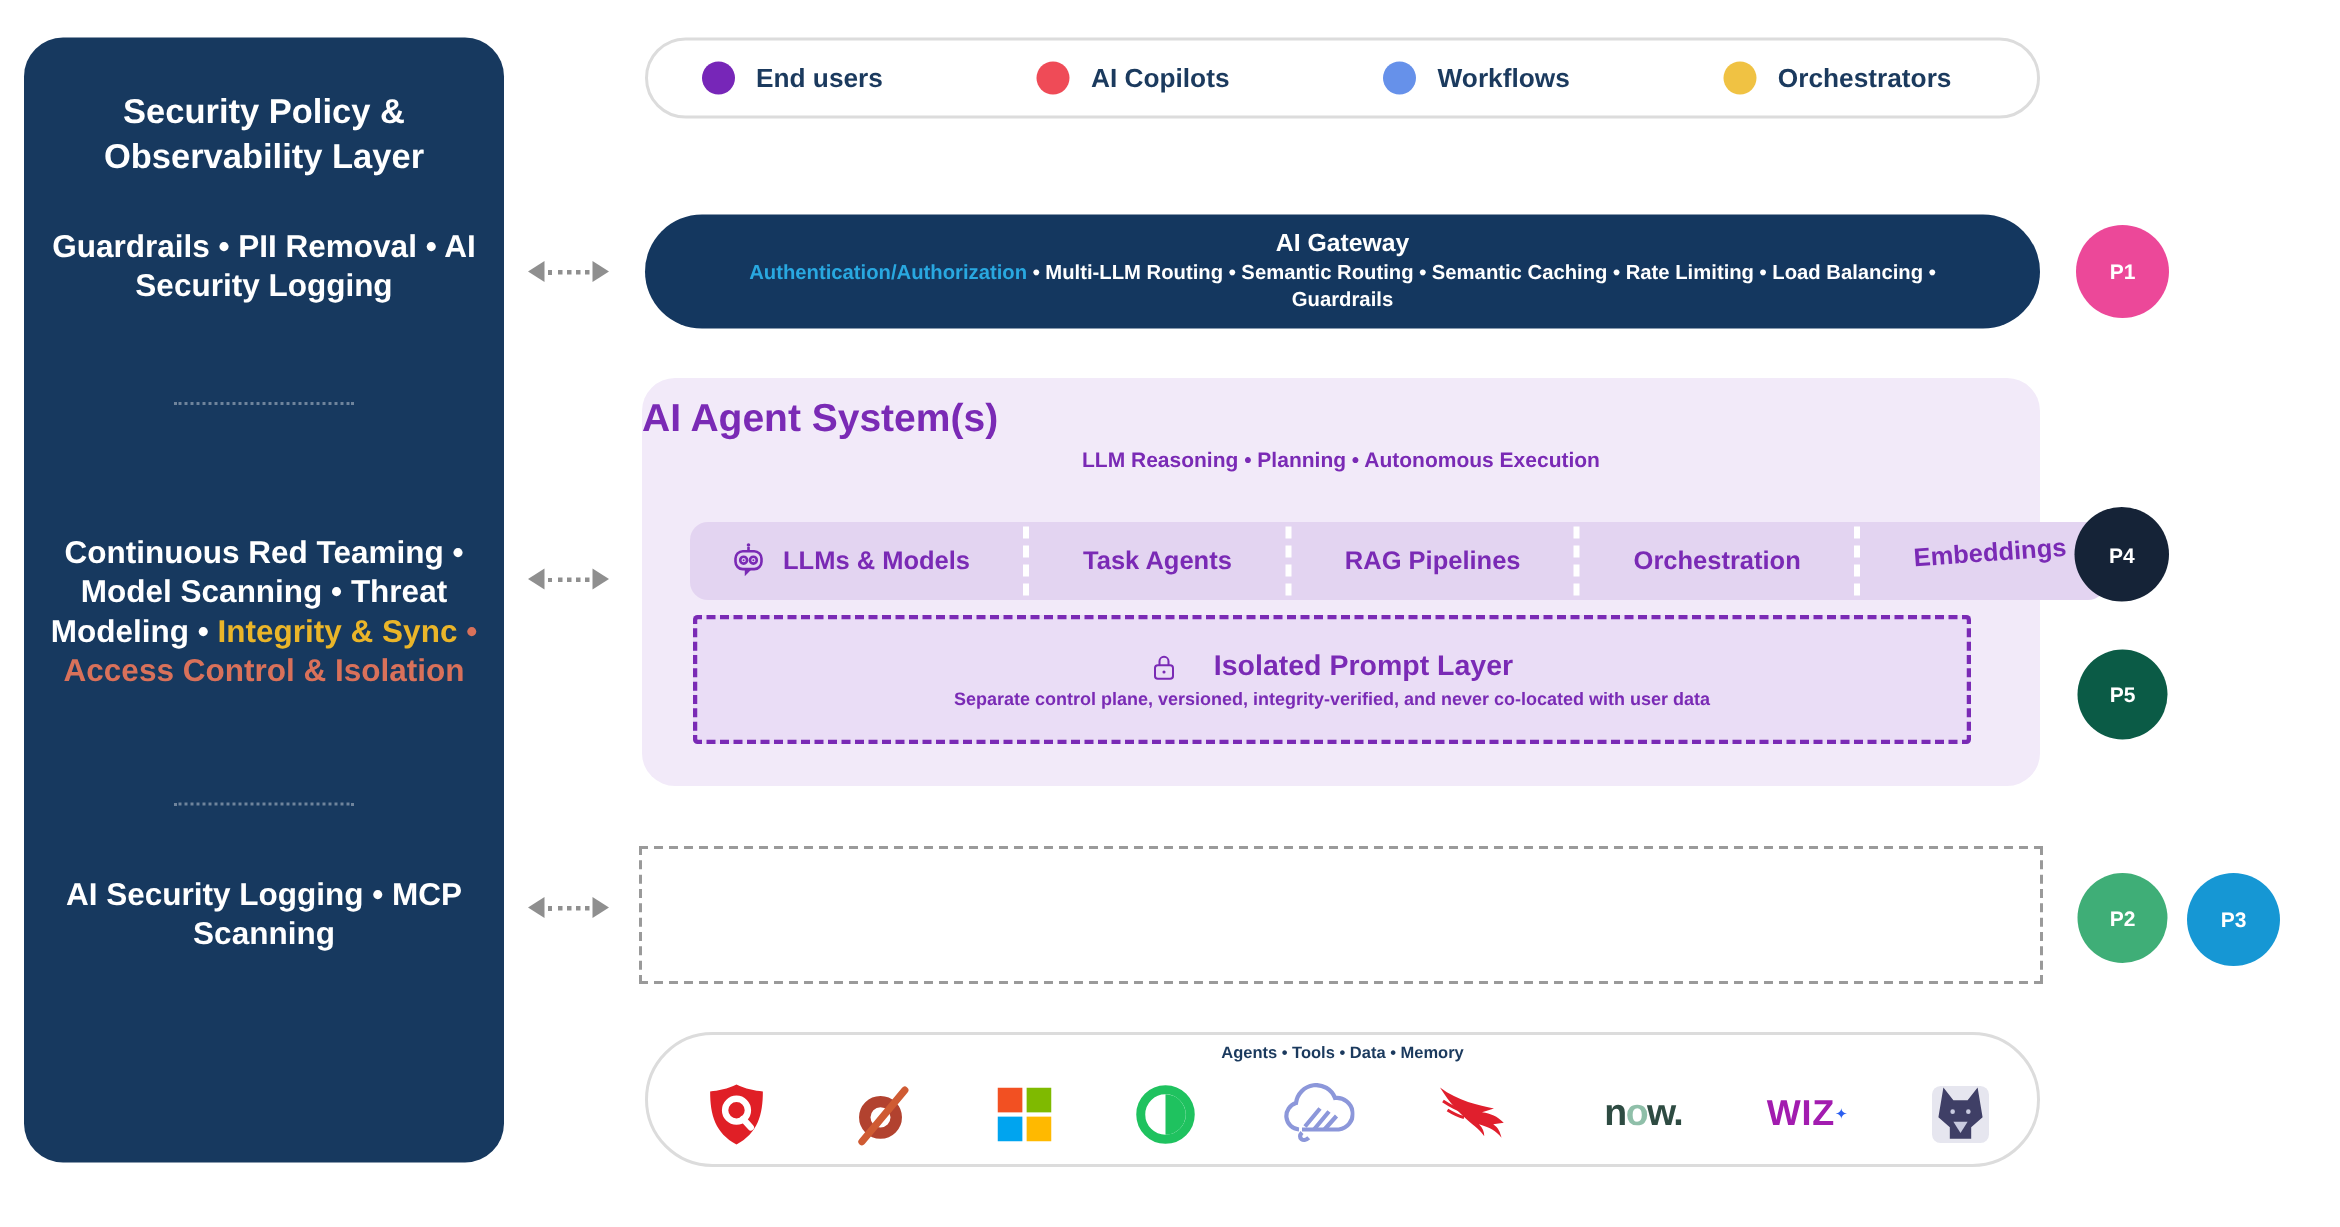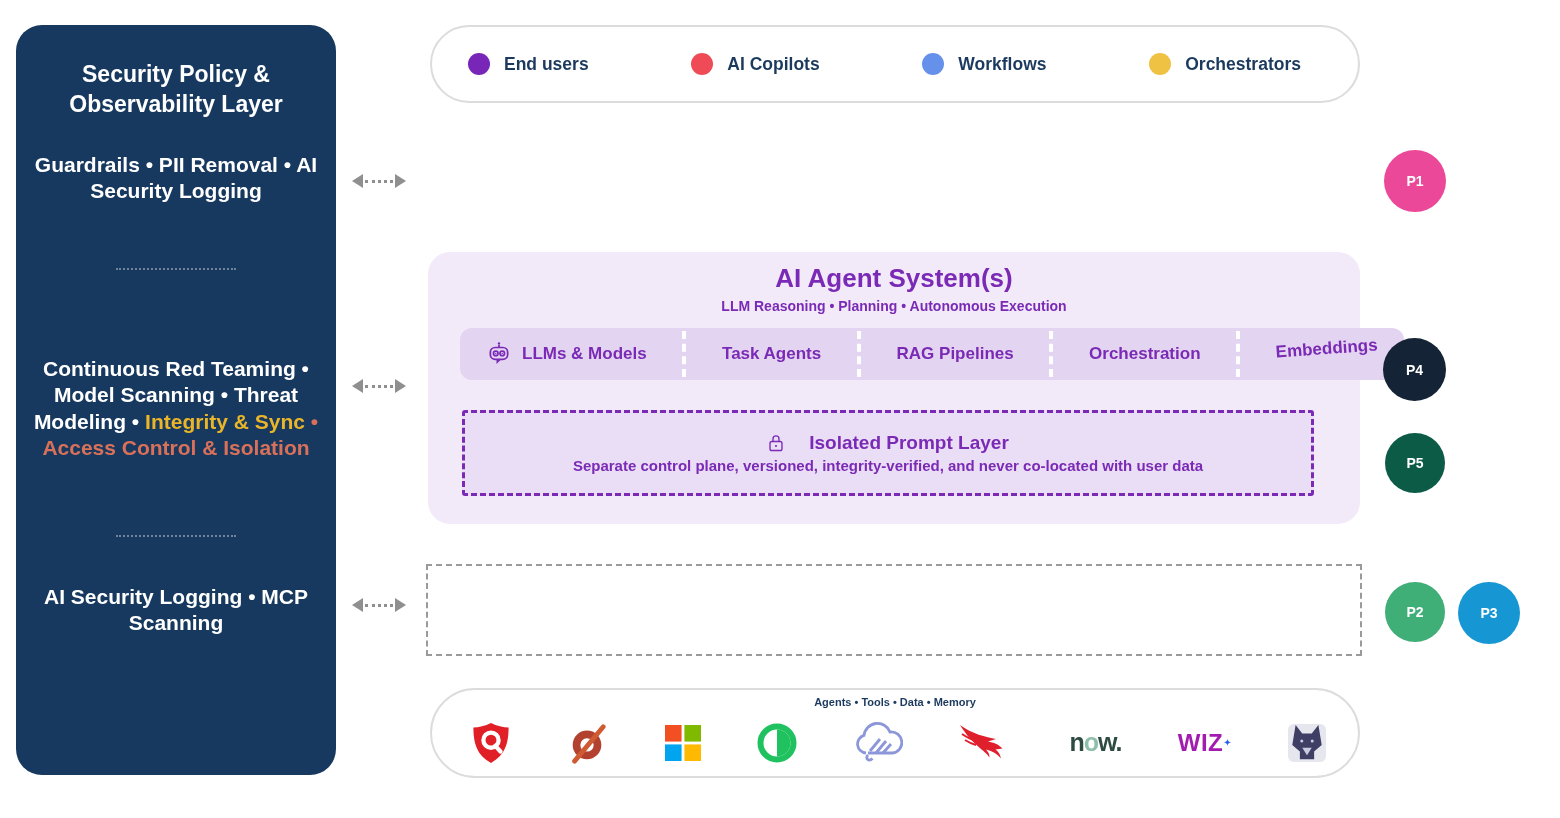--- a/index.html
+++ b/index.html
@@ -25,21 +25,21 @@
   
   .arrow{position:absolute;left:352px;width:54px;height:16px;display:flex;align-items:center;}
   .arrow .head-l{width:0;height:0;border-top:7px solid transparent;border-bottom:7px solid transparent;
                  border-right:11px solid #8f8f8f;}
   .arrow .head-r{width:0;height:0;border-top:7px solid transparent;border-bottom:7px solid transparent;
                  border-left:11px solid #8f8f8f;}
   .arrow .shaft{flex:1;height:0;border-top:3.5px dotted #8f8f8f;margin:0 2px;}
   .arrow1{top:173px;} .arrow2{top:378px;} .arrow3{top:597px;}
 
   
-  .legend-pill{position:absolute;left:430px;top:25px;width:930px;height:78px;
+  .legend-pill{position:absolute;left:430px;top:25px;width:930px;height:54px;
                border:2px solid #dcdcdc;border-radius:40px;background:#fff;
                display:flex;align-items:center;justify-content:space-between;
                padding:0 57px 0 36px;box-sizing:border-box;}
   .legend-item{display:flex;align-items:center;gap:14px;}
   .legend-dot{width:22px;height:22px;border-radius:50%;}
   .dot-purple{background:#7726b8;} .dot-red{background:#ef4b57;}
   .dot-blue{background:#6691ea;} .dot-yellow{background:#f0c243;}
   .legend-label{font-size:17.5px;font-weight:700;color:#1b3a5e;}
 
   
@@ -53,39 +53,39 @@
 
   .mcp-outer{position:absolute;left:426px;top:564px;width:936px;height:92px;
              border:2px dashed #9a9a9a;box-sizing:border-box;}
   .mcp-gw{left:431px;top:568px;width:926px;height:84px;border-radius:42px;padding:0 34px;}
   .mcp-gw .gw-title{font-size:19px;}
   .mcp-gw .gw-feats{font-size:14px;}
 
   
   .agent-box{position:absolute;left:428px;top:252px;width:932px;height:272px;
              background:#f2eaf9;border-radius:22px;box-sizing:border-box;}
-  .agent-title{position:absolute;top:11px;left:0;right:0;text-align:center;
+  .agent-title{position:absolute;top:11px;left:0;right:0;
                color:#7a2ab5;font-size:26px;font-weight:700;}
   .agent-sub{position:absolute;top:46px;left:0;right:0;text-align:center;
              color:#7a2ab5;font-size:14px;font-weight:700;}
-  .cap-bar{position:absolute;left:32px;top:76px;width:944px;height:52px;background:#e3d4f1;
+  .cap-bar{position:absolute;left:32px;top:96px;width:944px;height:52px;background:#e3d4f1;
            border-radius:12px;display:flex;align-items:center;justify-content:space-between;
            padding:0 26px;box-sizing:border-box;}
   .cap-item{display:flex;align-items:center;gap:10px;color:#7a2ab5;
             font-size:17px;font-weight:700;white-space:nowrap;}
   .cap-sep{width:0;height:46px;border-left:4px dashed #ffffff;}
   .cap-tilt{transform:rotate(-4deg) translateY(-5px);}
   .robot-svg{width:26px;height:26px;display:block;}
 
   .iso-layer{position:absolute;left:34px;top:158px;width:852px;height:86px;
              background:#eaddf6;border:3px dashed #7a2ab5;border-radius:3px;
              display:flex;flex-direction:column;align-items:center;justify-content:center;
              box-sizing:border-box;color:#7a2ab5;}
   .iso-title-row{display:flex;align-items:center;gap:24px;font-size:19px;font-weight:700;}
-  .iso-sub{font-size:15px;font-weight:600;margin-top:3px;}
+  .iso-sub{font-size:12px;font-weight:600;margin-top:3px;}
   .lock-svg{width:18px;height:20px;display:block;}
 
   
   .pbadge{position:absolute;border-radius:50%;display:flex;align-items:center;justify-content:center;
           color:#fff;font-size:14px;font-weight:700;}
   .p1{left:1384px;top:150px;width:62px;height:62px;background:#ec4899;}
   .p4{left:1383px;top:338px;width:63px;height:63px;background:#152337;}
   .p5{left:1385px;top:433px;width:60px;height:60px;background:#0b5b46;}
   .p2{left:1385px;top:582px;width:60px;height:60px;background:#3fae77;}
   .p3{left:1458px;top:582px;width:62px;height:62px;background:#1697d4;}
@@ -147,20 +147,26 @@
     <div class="legend-item">
       <span class="legend-dot dot-blue"></span>
       <span class="legend-label">Workflows</span>
     </div>
     <div class="legend-item">
       <span class="legend-dot dot-yellow"></span>
       <span class="legend-label">Orchestrators</span>
     </div>
   </div>
 
+  <div class="gw ai-gw">
+    <div class="gw-title">AI Gateway</div>
+    <div class="gw-feats">
+      <span class="txt-skyblue">Authentication/Authorization</span><span> • Multi-LLM Routing • Semantic Routing • Semantic Caching • Rate Limiting • Load Balancing • Guardrails</span>
+    </div>
+  </div>
 
   <div class="agent-box">
     <div class="agent-title">AI Agent System(s)</div>
     <div class="agent-sub">LLM Reasoning • Planning • Autonomous Execution</div>
 
     <div class="cap-bar">
       <div class="cap-item">
         <svg class="robot-svg" viewBox="0 0 24 24" fill="none" stroke="#7a2ab5" stroke-width="1.6">
           <circle cx="12" cy="2.2" r="1.1" fill="#7a2ab5" stroke="none"></circle>
             <line x1="12" y1="3.4" x2="12" y2="6"></line>

